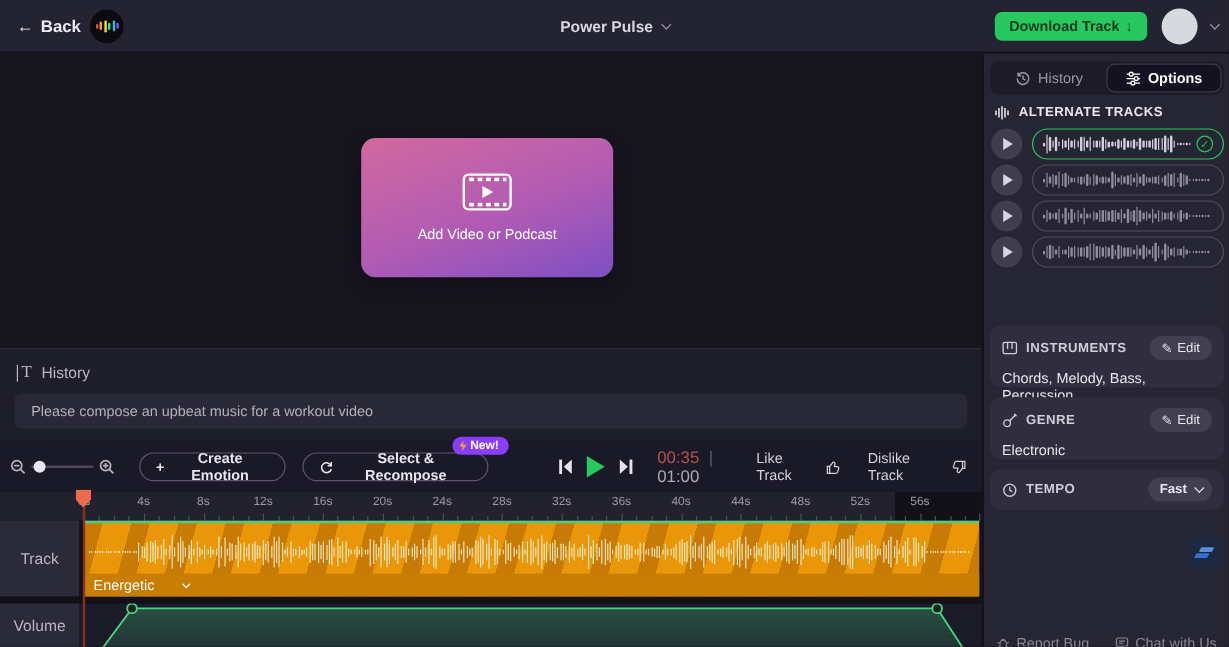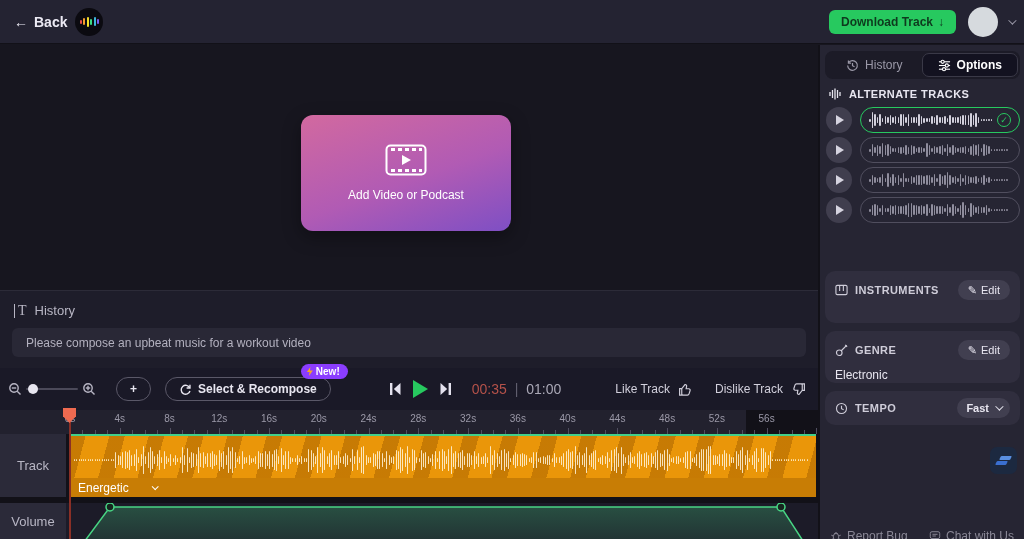--- a/index.html
+++ b/index.html
@@ -161,20 +161,24 @@
       <span>Back</span>
     </div>
     <div class="brand-circle">
       <i style="height:4px;background:#e84d4d"></i>
         <i style="height:7px;background:#f59e2c"></i>
       <i style="height:10px;background:#f5e02c"></i>
         <i style="height:6px;background:#3ddc84"></i>
       <i style="height:9px;background:#3db8dc"></i>
         <i style="height:5px;background:#7a5cf0"></i>
     </div>
+    <div id="title-wrap">
+      <span>Power Pulse</span>
+      <span class="chev"></span>
+    </div>
     <button id="download-btn">
       <span>Download Track</span>
       <span>↓</span>
     </button>
     <div id="avatar"></div>
     <span id="avatar-chev" class="chev"></span>
   </div>
 
   <div id="canvas">
     <div id="media-card">
@@ -217,20 +221,21 @@
       <svg width="14" height="14" viewBox="0 0 14 14">
         <circle cx="6" cy="6" r="4.2" fill="none" stroke="#b8b6c4" stroke-width="1.4"></circle>
         <line x1="9.2" y1="9.2" x2="12.5" y2="12.5" stroke="#b8b6c4" stroke-width="1.4"></line>
         <line x1="3.8" y1="6" x2="8.2" y2="6" stroke="#b8b6c4" stroke-width="1.4"></line>
         <line x1="6" y1="3.8" x2="6" y2="8.2" stroke="#b8b6c4" stroke-width="1.4"></line>
       </svg>
     </div>
 
     <button class="tb-btn" id="create-emotion">
       <span>+</span>
+      <span>Create Emotion</span>
     </button>
 
     <button class="tb-btn" id="recompose">
       <svg width="13" height="13" viewBox="0 0 14 14">
         <path d="M11.5 5.2 A4.8 4.8 0 1 0 11.8 8.6" fill="none" stroke="#e8e6f0" stroke-width="1.5"></path>
         <path d="M11.8 1.8 L11.8 5.4 L8.2 5.4" fill="none" stroke="#e8e6f0" stroke-width="1.5"></path>
       </svg>
       <span>Select &amp; Recompose</span>
       <span id="new-badge">
         <span class="bolt"></span>
@@ -993,20 +998,21 @@
           <rect x="1" y="1" width="12" height="10" rx="1.5" fill="none" stroke="#cfcdd9" stroke-width="1.2"></rect>
           <line x1="5" y1="1" x2="5" y2="7" stroke="#cfcdd9" stroke-width="1.2"></line>
           <line x1="9" y1="1" x2="9" y2="7" stroke="#cfcdd9" stroke-width="1.2"></line>
         </svg>
         <span>INSTRUMENTS</span>
         <button class="edit-pill">
           <span>✎</span>
           <span>Edit</span>
         </button>
       </div>
+      <div class="card-value">Chords, Melody, Bass, Percussion</div>
     </div>
 
     <div class="side-card" style="top:286px;height:52px">
       <div class="card-head">
         <svg width="13" height="13" viewBox="0 0 14 14">
           <line x1="12.5" y1="1.5" x2="6.5" y2="7.5" stroke="#cfcdd9" stroke-width="1.3"></line>
           <circle cx="4.6" cy="9.4" r="3" fill="none" stroke="#cfcdd9" stroke-width="1.2"></circle>
           <line x1="11" y1="1" x2="13" y2="3" stroke="#cfcdd9" stroke-width="1.3"></line>
         </svg>
         <span>GENRE</span>

